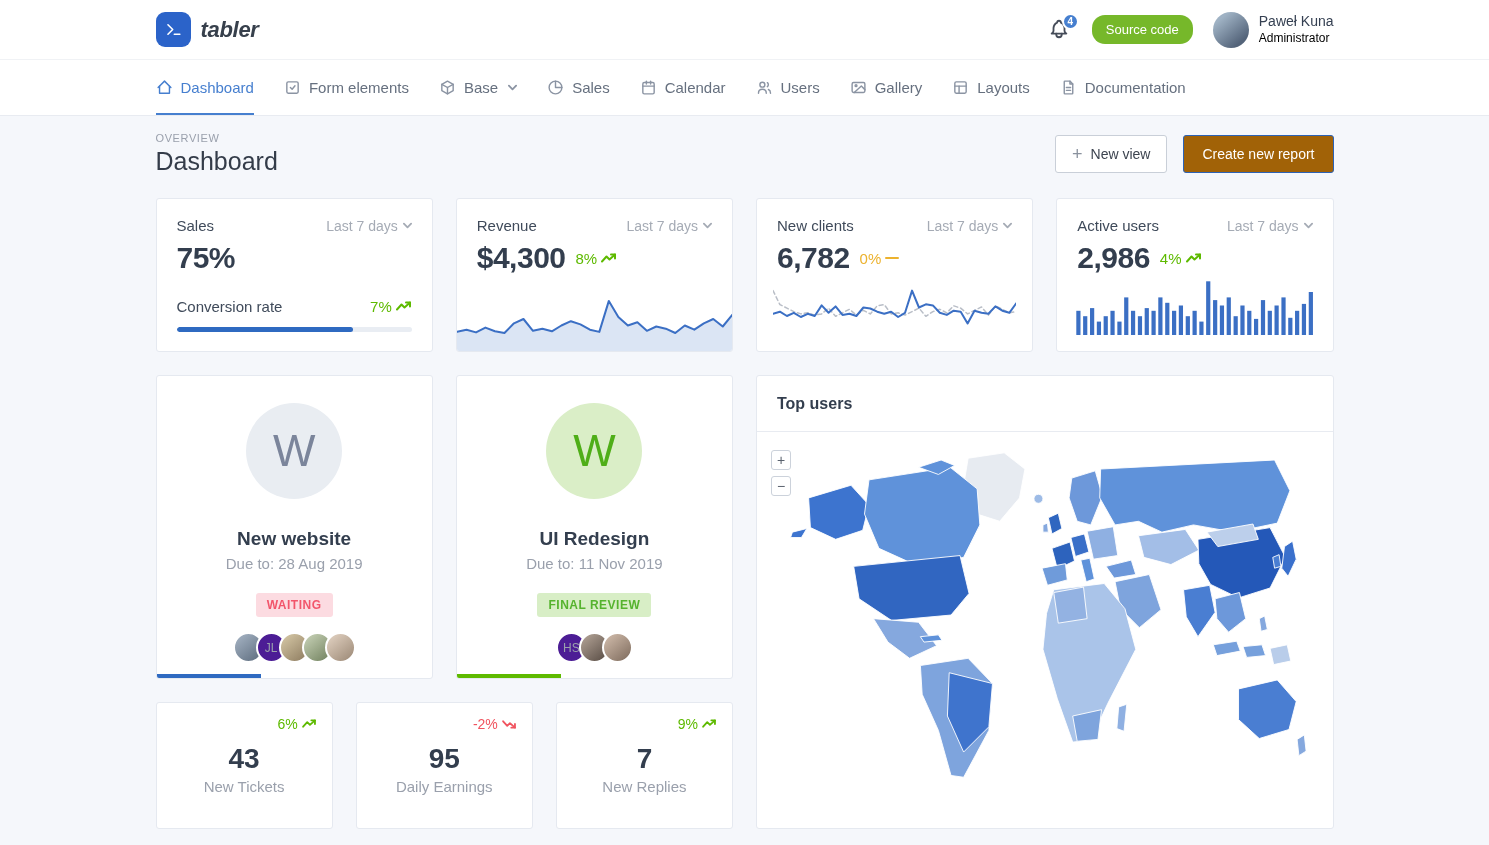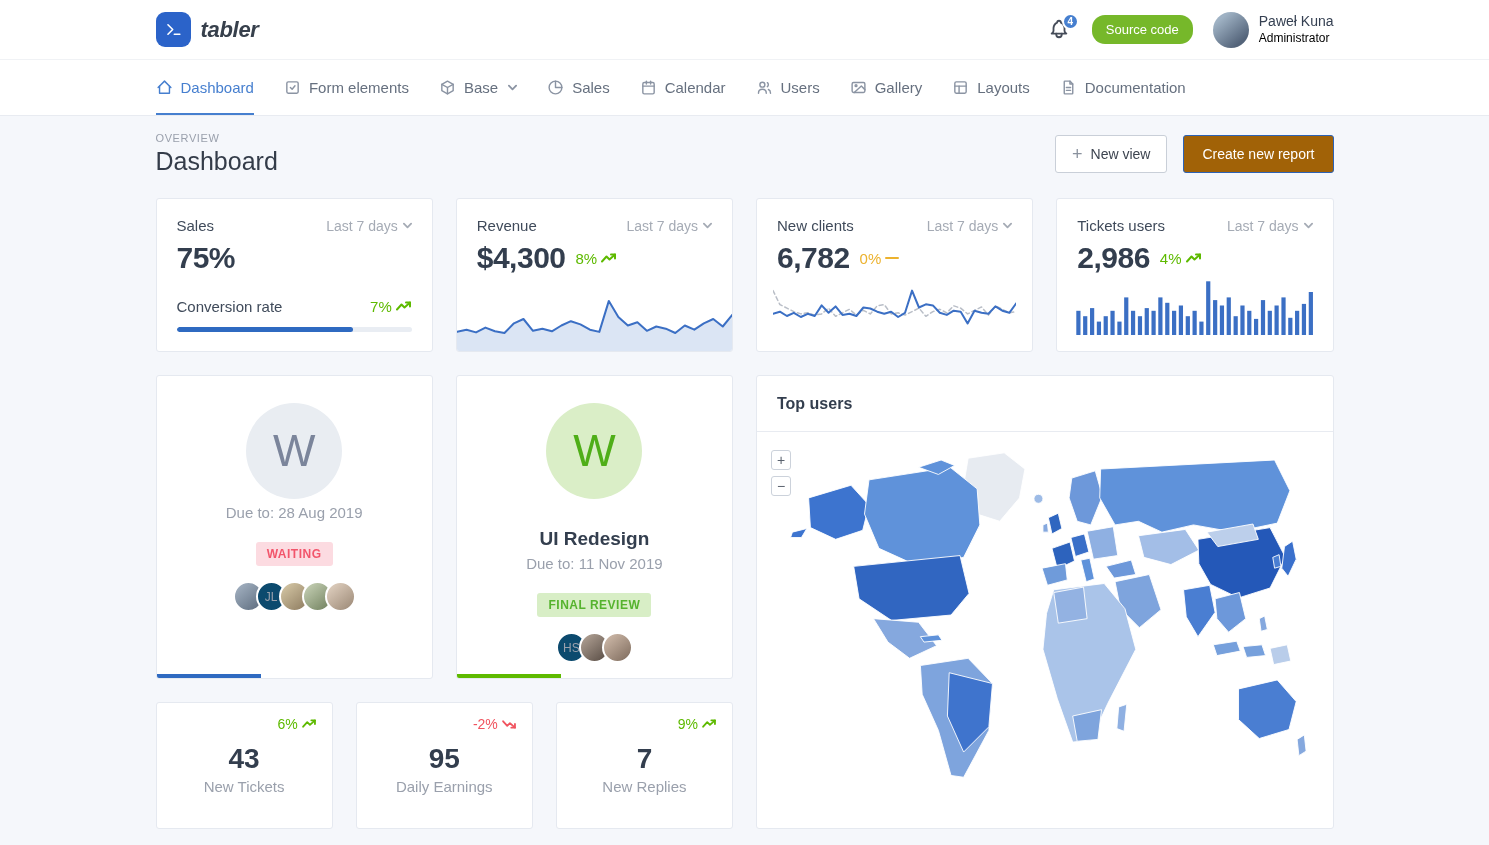--- a/index.html
+++ b/index.html
@@ -96,21 +96,21 @@
   .project-name { font-size:19px; font-weight:700; color:#333e4e; margin-top:29px; }
   .project-due { font-size:15px; color:#9aa0ac; margin-top:5px; }
   .badge { display:inline-block; margin-top:21px; padding:5px 11px; border-radius:3px;
     font-size:12px; font-weight:700; letter-spacing:.5px; }
   .badge.red { background:#fcdbe1; color:#f2556b; }
   .badge.green { background:#d8eec6; color:#56b32e; }
   .avatar-row { display:flex; justify-content:center; margin-top:15px; }
   .avatar-sm {
     width:31px; height:31px; border-radius:50%; border:2px solid #fff; margin:0 -4px;
     display:flex; align-items:center; justify-content:center;
-    font-size:12px; color:#9aa0ac; background:#0c4a6e;
+    font-size:12px; color:#9aa0ac; background:#4c1d95;
   }
   .ph-a { background:linear-gradient(140deg,#a8b6c6,#5c6b7d); }
   .ph-b { background:linear-gradient(140deg,#d9cba9,#8c7a5e); }
   .ph-c { background:linear-gradient(140deg,#cbd5ba,#6f7f5c); }
   .ph-d { background:linear-gradient(140deg,#e5d5c5,#9a8774); }
   .ph-f { background:linear-gradient(140deg,#b7a79a,#564a42); }
   .ph-g { background:linear-gradient(140deg,#d4bfae,#7d6a5c); }
   .card-progress { position:absolute; left:0; bottom:0; height:4px; }
   .card-progress.blue { background:#2f6ac1; }
   .card-progress.green { background:#5eba00; }
@@ -346,21 +346,21 @@
       <div class="chart-pad">
           <svg viewBox="0 0 243 54" preserveAspectRatio="none">
             <polyline points="0.0,7.6 6.9,21.6 13.9,25.1 20.8,28.6 27.8,30.9 34.7,29.8 41.7,32.1 48.6,30.9 55.5,25.1 62.5,33.3 69.4,29.8 76.4,26.3 83.3,32.1 90.3,27.4 97.2,30.9 104.1,22.8 111.1,21.6 118.0,30.9 125.0,29.8 131.9,32.1 138.9,28.6 145.8,25.1 152.7,33.3 159.7,28.6 166.6,26.3 173.6,29.8 180.5,22.8 187.5,25.1 194.4,30.9 201.3,27.4 208.3,23.9 215.2,32.1 222.2,22.8 229.1,26.3 236.1,29.8 243.0,28.6" fill="none" stroke="#b9bec7" stroke-width="1.5" stroke-dasharray="4 3" stroke-linejoin="round" stroke-linecap="round"></polyline>
             <polyline points="0.0,30.8 6.9,28.7 13.9,33.0 20.8,29.8 27.8,34.0 34.7,30.8 41.7,33.0 48.6,22.4 55.5,29.8 62.5,23.4 69.4,31.9 76.4,30.8 83.3,33.0 90.3,24.5 97.2,25.5 104.1,28.7 111.1,30.8 118.0,28.7 125.0,34.0 131.9,29.8 138.9,7.6 145.8,24.5 152.7,21.3 159.7,22.4 166.6,29.8 173.6,31.9 180.5,27.7 187.5,28.7 194.4,40.4 201.3,27.7 208.3,29.8 215.2,30.8 222.2,23.4 229.1,27.7 236.1,29.8 243.0,20.3" fill="none" stroke="#3b6fc4" stroke-width="2" stroke-linejoin="round" stroke-linecap="round"></polyline>
           </svg>
         </div>
     </div>
 
     <div class="card stat-card">
       <div class="stat-head">
-        <span class="stat-title">Tickets users</span>
+        <span class="stat-title">Active users</span>
         <span class="period">
           <span>Last 7 days</span>
           <svg class="icon" width="9" height="7" viewBox="0 0 10 7" stroke="#a5abb5">
               <polyline points="1 1.5 5 5.5 9 1.5"></polyline>
             </svg>
         </span>
       </div>
       <div class="stat-value-row">
         <span class="stat-value">2,986</span>
         <span class="trend up">
@@ -407,20 +407,21 @@
             <rect x="213.0" y="40.8" width="4.2" height="17.2" fill="#3b6fc4"></rect>
             <rect x="219.8" y="33.8" width="4.2" height="24.2" fill="#3b6fc4"></rect>
             <rect x="226.6" y="26.9" width="4.2" height="31.1" fill="#3b6fc4"></rect>
             <rect x="233.5" y="15.0" width="4.2" height="43.0" fill="#3b6fc4"></rect>
           </svg>
         </div>
     </div>
 
     <div class="card project-card">
       <div class="big-initial gray">W</div>
+      <div class="project-name">New website</div>
       <div class="project-due">Due to: 28 Aug 2019</div>
       <span class="badge red">WAITING</span>
       <div class="avatar-row">
         <span class="avatar-sm ph-a"></span>
         <span class="avatar-sm">JL</span>
         <span class="avatar-sm ph-b"></span>
         <span class="avatar-sm ph-c"></span>
         <span class="avatar-sm ph-d"></span>
       </div>
       <div class="card-progress blue" style="width: 38%;"></div>

